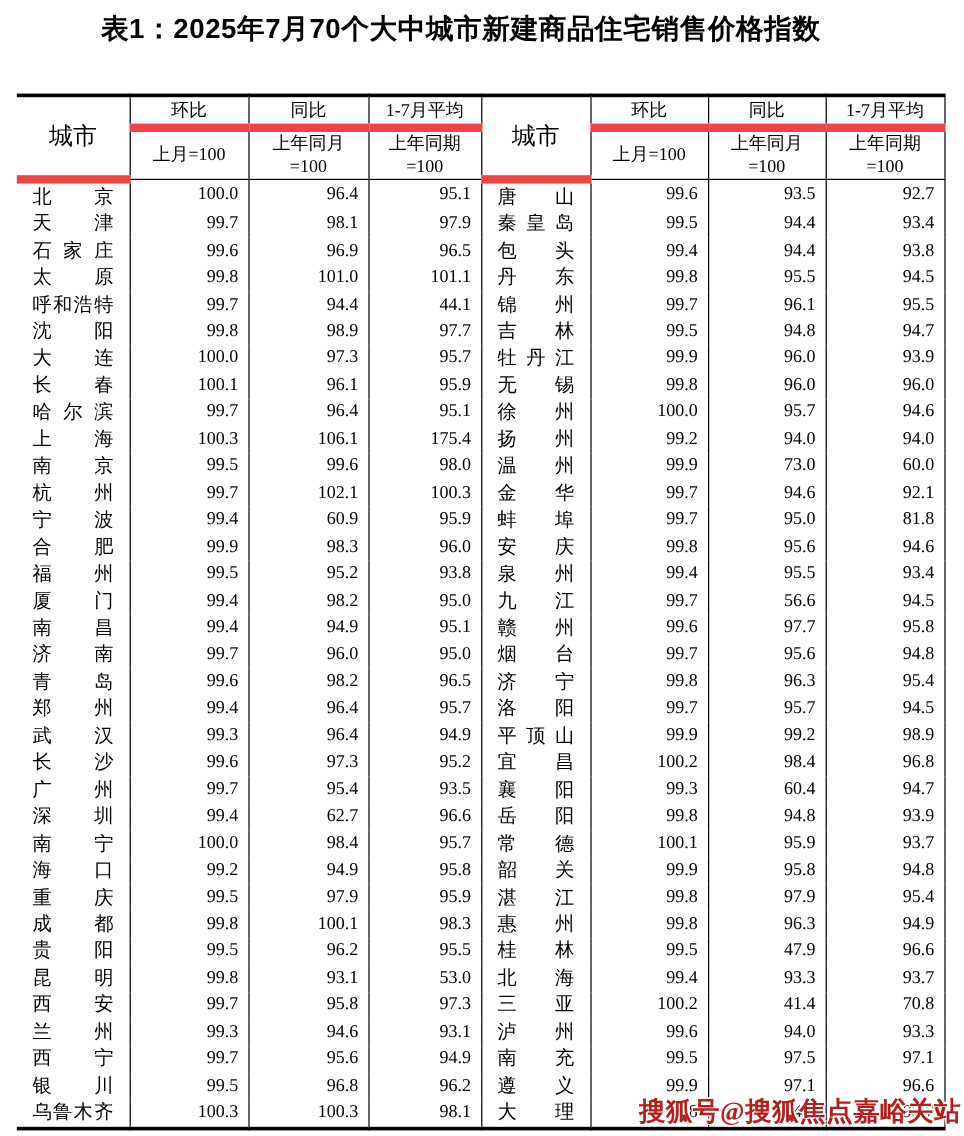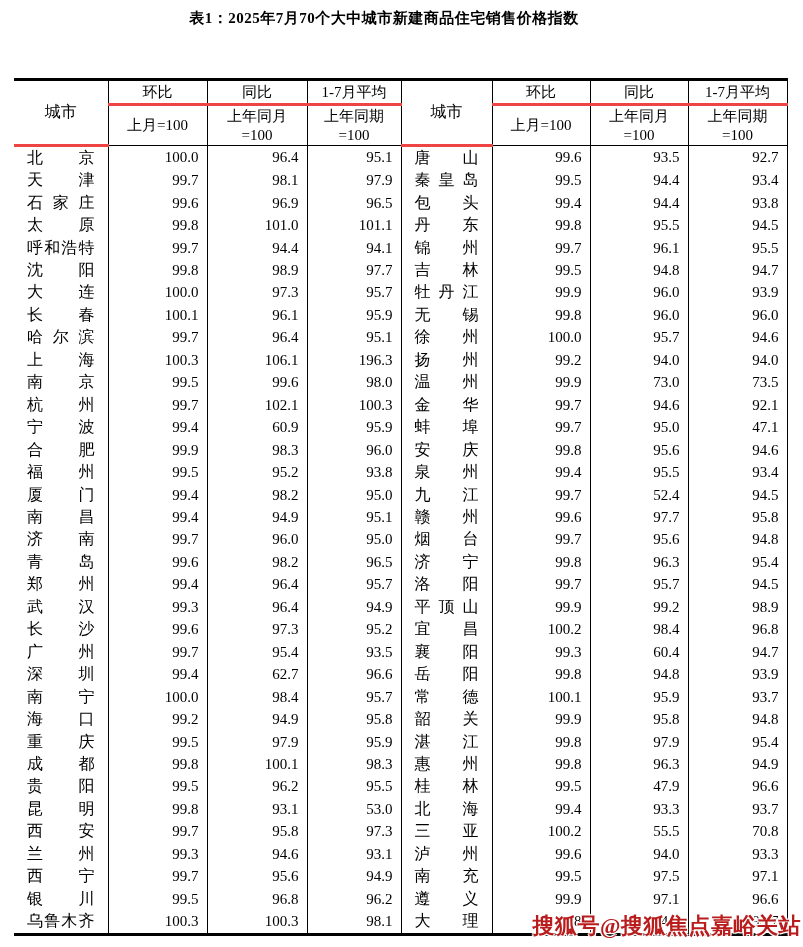--- a/index.html
+++ b/index.html
@@ -14,24 +14,24 @@
     position: relative;
     overflow: hidden;
     color: #000;
   }
   .page-title {
     position: absolute;
     top: 9px;
     left: 0;
     width: 768px;
     text-align: center;
-    font-size: 15px;
+    font-size: 23px;
     font-weight: bold;
     letter-spacing: 0.5px;
-    font-family: Liberation Serif, serif;
+    font-family: Liberation Sans, sans-serif;
   }
   table.data-table {
     position: absolute;
     left: 14px;
     top: 78px;
     width: 773px;
     border-collapse: collapse;
     table-layout: fixed;
     border-top: 3px solid #000;
     border-bottom: 3px solid #000;
@@ -48,29 +48,29 @@
   .data-table .first-col {
     border-left: none;
   }
   .data-table thead th {
     font-size: 15px;
     text-align: center;
     vertical-align: middle;
   }
   .data-table thead tr.h-top th {
     height: 22px;
-    border-bottom: 3px solid #ef4444;
+    border-bottom: 7px solid #ef4444;
   }
   .data-table thead tr.h-bottom th {
     height: 39px;
     border-bottom: 1px solid #000;
     line-height: 19px;
   }
   .data-table thead th.city-h {
-    font-size: 16px;
+    font-size: 20px;
     border-bottom: 1px solid #000;
   }
   .data-table tbody td {
     height: 22.46px;
     vertical-align: middle;
   }
   .data-table tbody td.num {
     text-align: right;
     padding-right: 8px;
     font-size: 15px;
@@ -234,21 +234,21 @@
         <td class="city first-col">
           <span class="city-inner">
             <span>呼</span>
             <span>和</span>
             <span>浩</span>
             <span>特</span>
           </span>
         </td>
         <td class="num">99.7</td>
         <td class="num">94.4</td>
-        <td class="num">94.1</td>
+        <td class="num">44.1</td>
         <td class="city">
           <span class="city-inner">
             <span>锦</span>
             <span>州</span>
           </span>
         </td>
         <td class="num">99.7</td>
         <td class="num">96.1</td>
         <td class="num">95.5</td>
       </tr>
@@ -336,21 +336,21 @@
       </tr>
       <tr>
         <td class="city first-col">
           <span class="city-inner">
             <span>上</span>
             <span>海</span>
           </span>
         </td>
         <td class="num">100.3</td>
         <td class="num">106.1</td>
-        <td class="num">196.3</td>
+        <td class="num">175.4</td>
         <td class="city">
           <span class="city-inner">
             <span>扬</span>
             <span>州</span>
           </span>
         </td>
         <td class="num">99.2</td>
         <td class="num">94.0</td>
         <td class="num">94.0</td>
       </tr>
@@ -365,21 +365,21 @@
         <td class="num">99.6</td>
         <td class="num">98.0</td>
         <td class="city">
           <span class="city-inner">
             <span>温</span>
             <span>州</span>
           </span>
         </td>
         <td class="num">99.9</td>
         <td class="num">73.0</td>
-        <td class="num">73.5</td>
+        <td class="num">60.0</td>
       </tr>
       <tr>
         <td class="city first-col">
           <span class="city-inner">
             <span>杭</span>
             <span>州</span>
           </span>
         </td>
         <td class="num">99.7</td>
         <td class="num">102.1</td>
@@ -405,21 +405,21 @@
         <td class="num">60.9</td>
         <td class="num">95.9</td>
         <td class="city">
           <span class="city-inner">
             <span>蚌</span>
             <span>埠</span>
           </span>
         </td>
         <td class="num">99.7</td>
         <td class="num">95.0</td>
-        <td class="num">47.1</td>
+        <td class="num">81.8</td>
       </tr>
       <tr>
         <td class="city first-col">
           <span class="city-inner">
             <span>合</span>
             <span>肥</span>
           </span>
         </td>
         <td class="num">99.9</td>
         <td class="num">98.3</td>
@@ -464,21 +464,21 @@
         <td class="num">99.4</td>
         <td class="num">98.2</td>
         <td class="num">95.0</td>
         <td class="city">
           <span class="city-inner">
             <span>九</span>
             <span>江</span>
           </span>
         </td>
         <td class="num">99.7</td>
-        <td class="num">52.4</td>
+        <td class="num">56.6</td>
         <td class="num">94.5</td>
       </tr>
       <tr>
         <td class="city first-col">
           <span class="city-inner">
             <span>南</span>
             <span>昌</span>
           </span>
         </td>
         <td class="num">99.4</td>
@@ -765,21 +765,21 @@
         <td class="num">99.7</td>
         <td class="num">95.8</td>
         <td class="num">97.3</td>
         <td class="city">
           <span class="city-inner">
             <span>三</span>
             <span>亚</span>
           </span>
         </td>
         <td class="num">100.2</td>
-        <td class="num">55.5</td>
+        <td class="num">41.4</td>
         <td class="num">70.8</td>
       </tr>
       <tr>
         <td class="city first-col">
           <span class="city-inner">
             <span>兰</span>
             <span>州</span>
           </span>
         </td>
         <td class="num">99.3</td>

